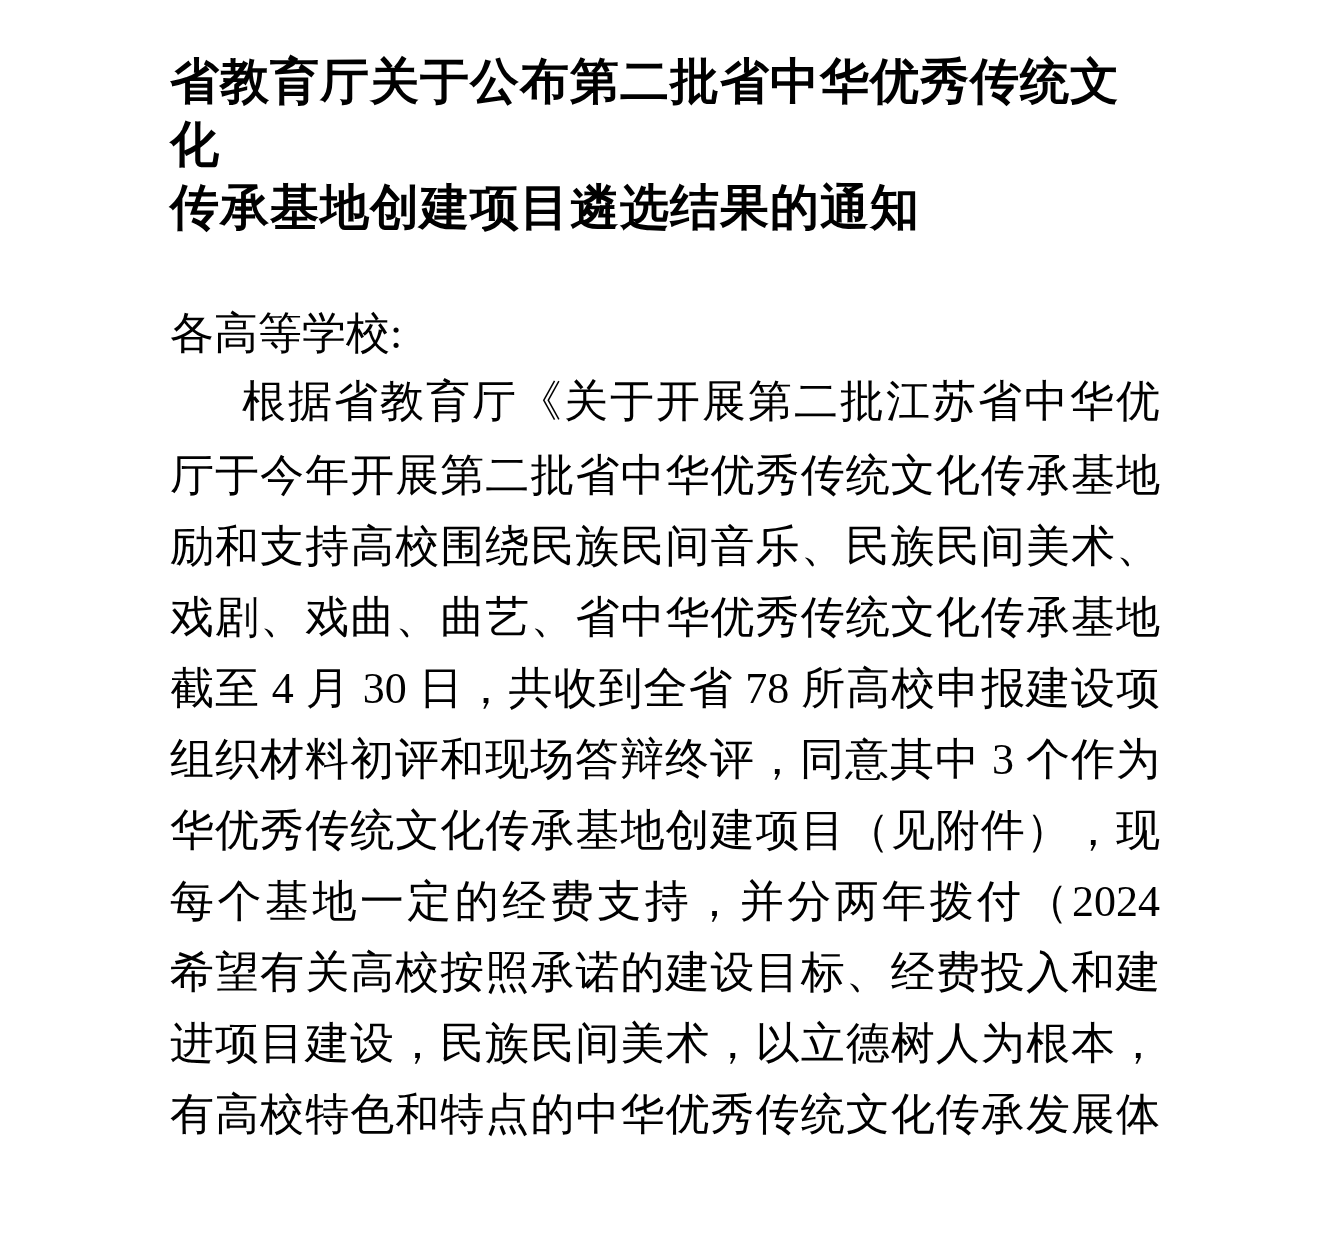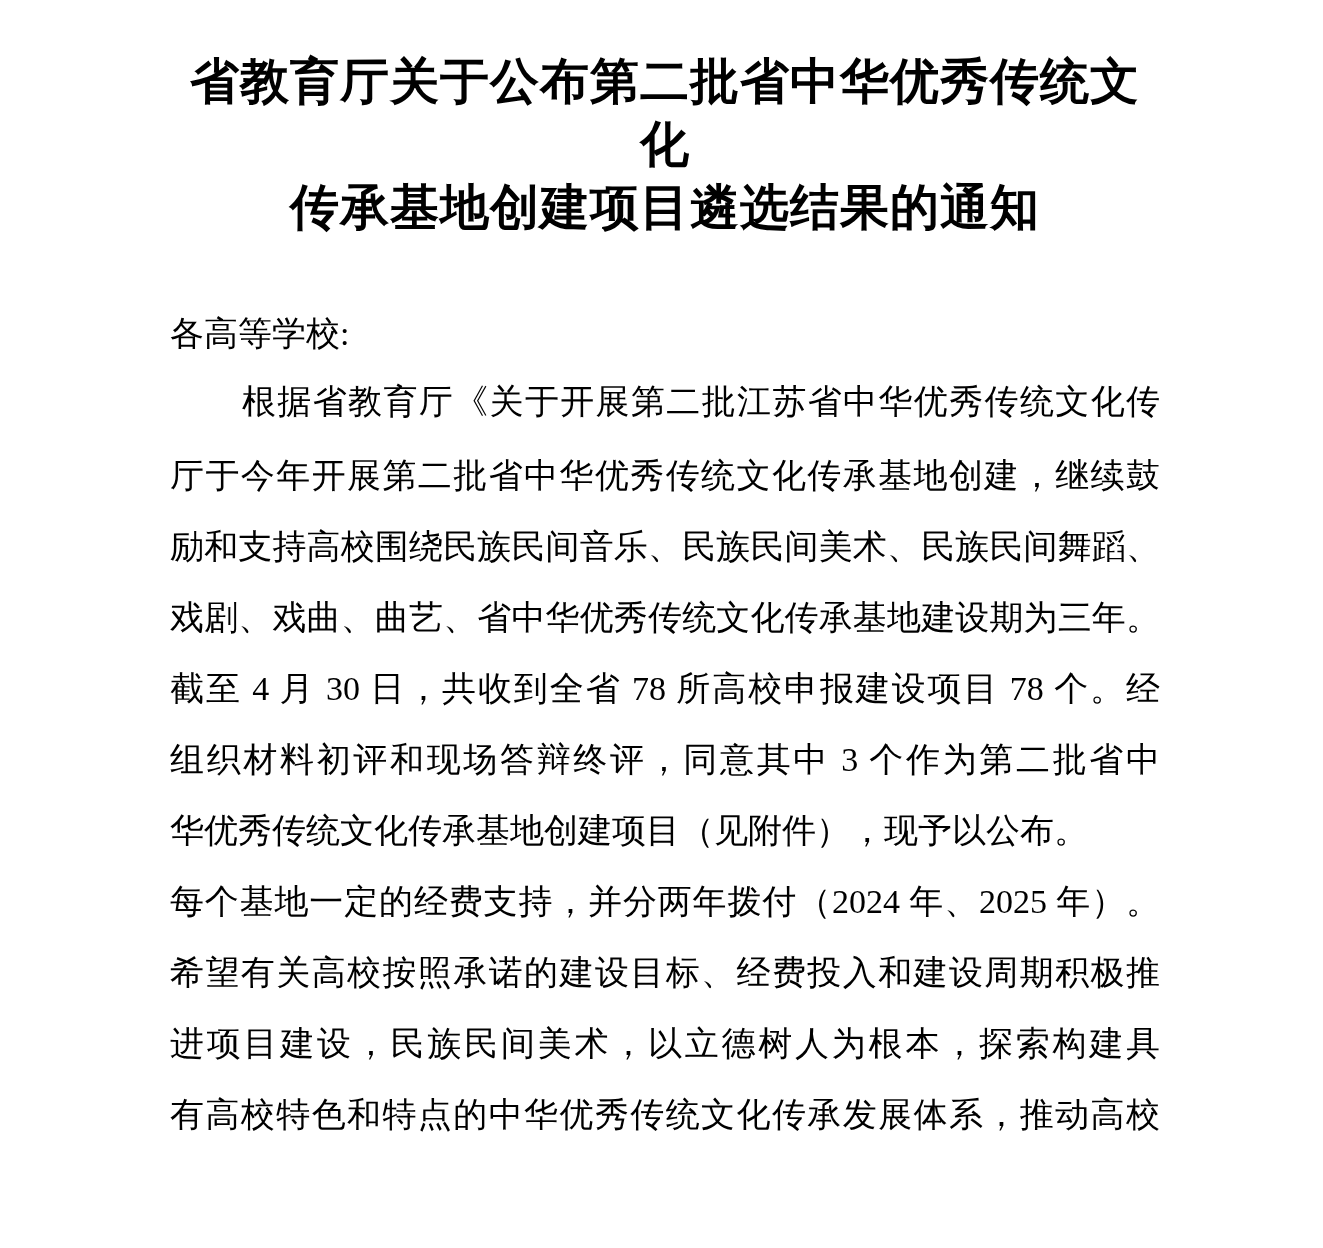--- a/index.html
+++ b/index.html
@@ -15,29 +15,28 @@
     box-sizing: border-box;
     width: 1323px;
     height: 1248px;
     padding: 50px 163px 0 170px;
   }
   .doc-title {
     margin: 0;
     font-size: 49px;
     line-height: 63px;
     font-weight: 700;
-    text-align: center;
     letter-spacing: 1px;
   }
   .title-line { display: block; }
   .doc-body { margin-top: 59px; }
   .line {
     height: 71px;
     line-height: 71px;
-    font-size: 34px;
+    font-size: 44px;
     text-align: justify;
     text-align-last: left;
     overflow: hidden;
   }
   .line.fill { text-align-last: justify; }
   .line.indent { padding-left: 72px; font-family: Liberation Mono, monospace; }
 </style>
 </head>
 <body>
 

